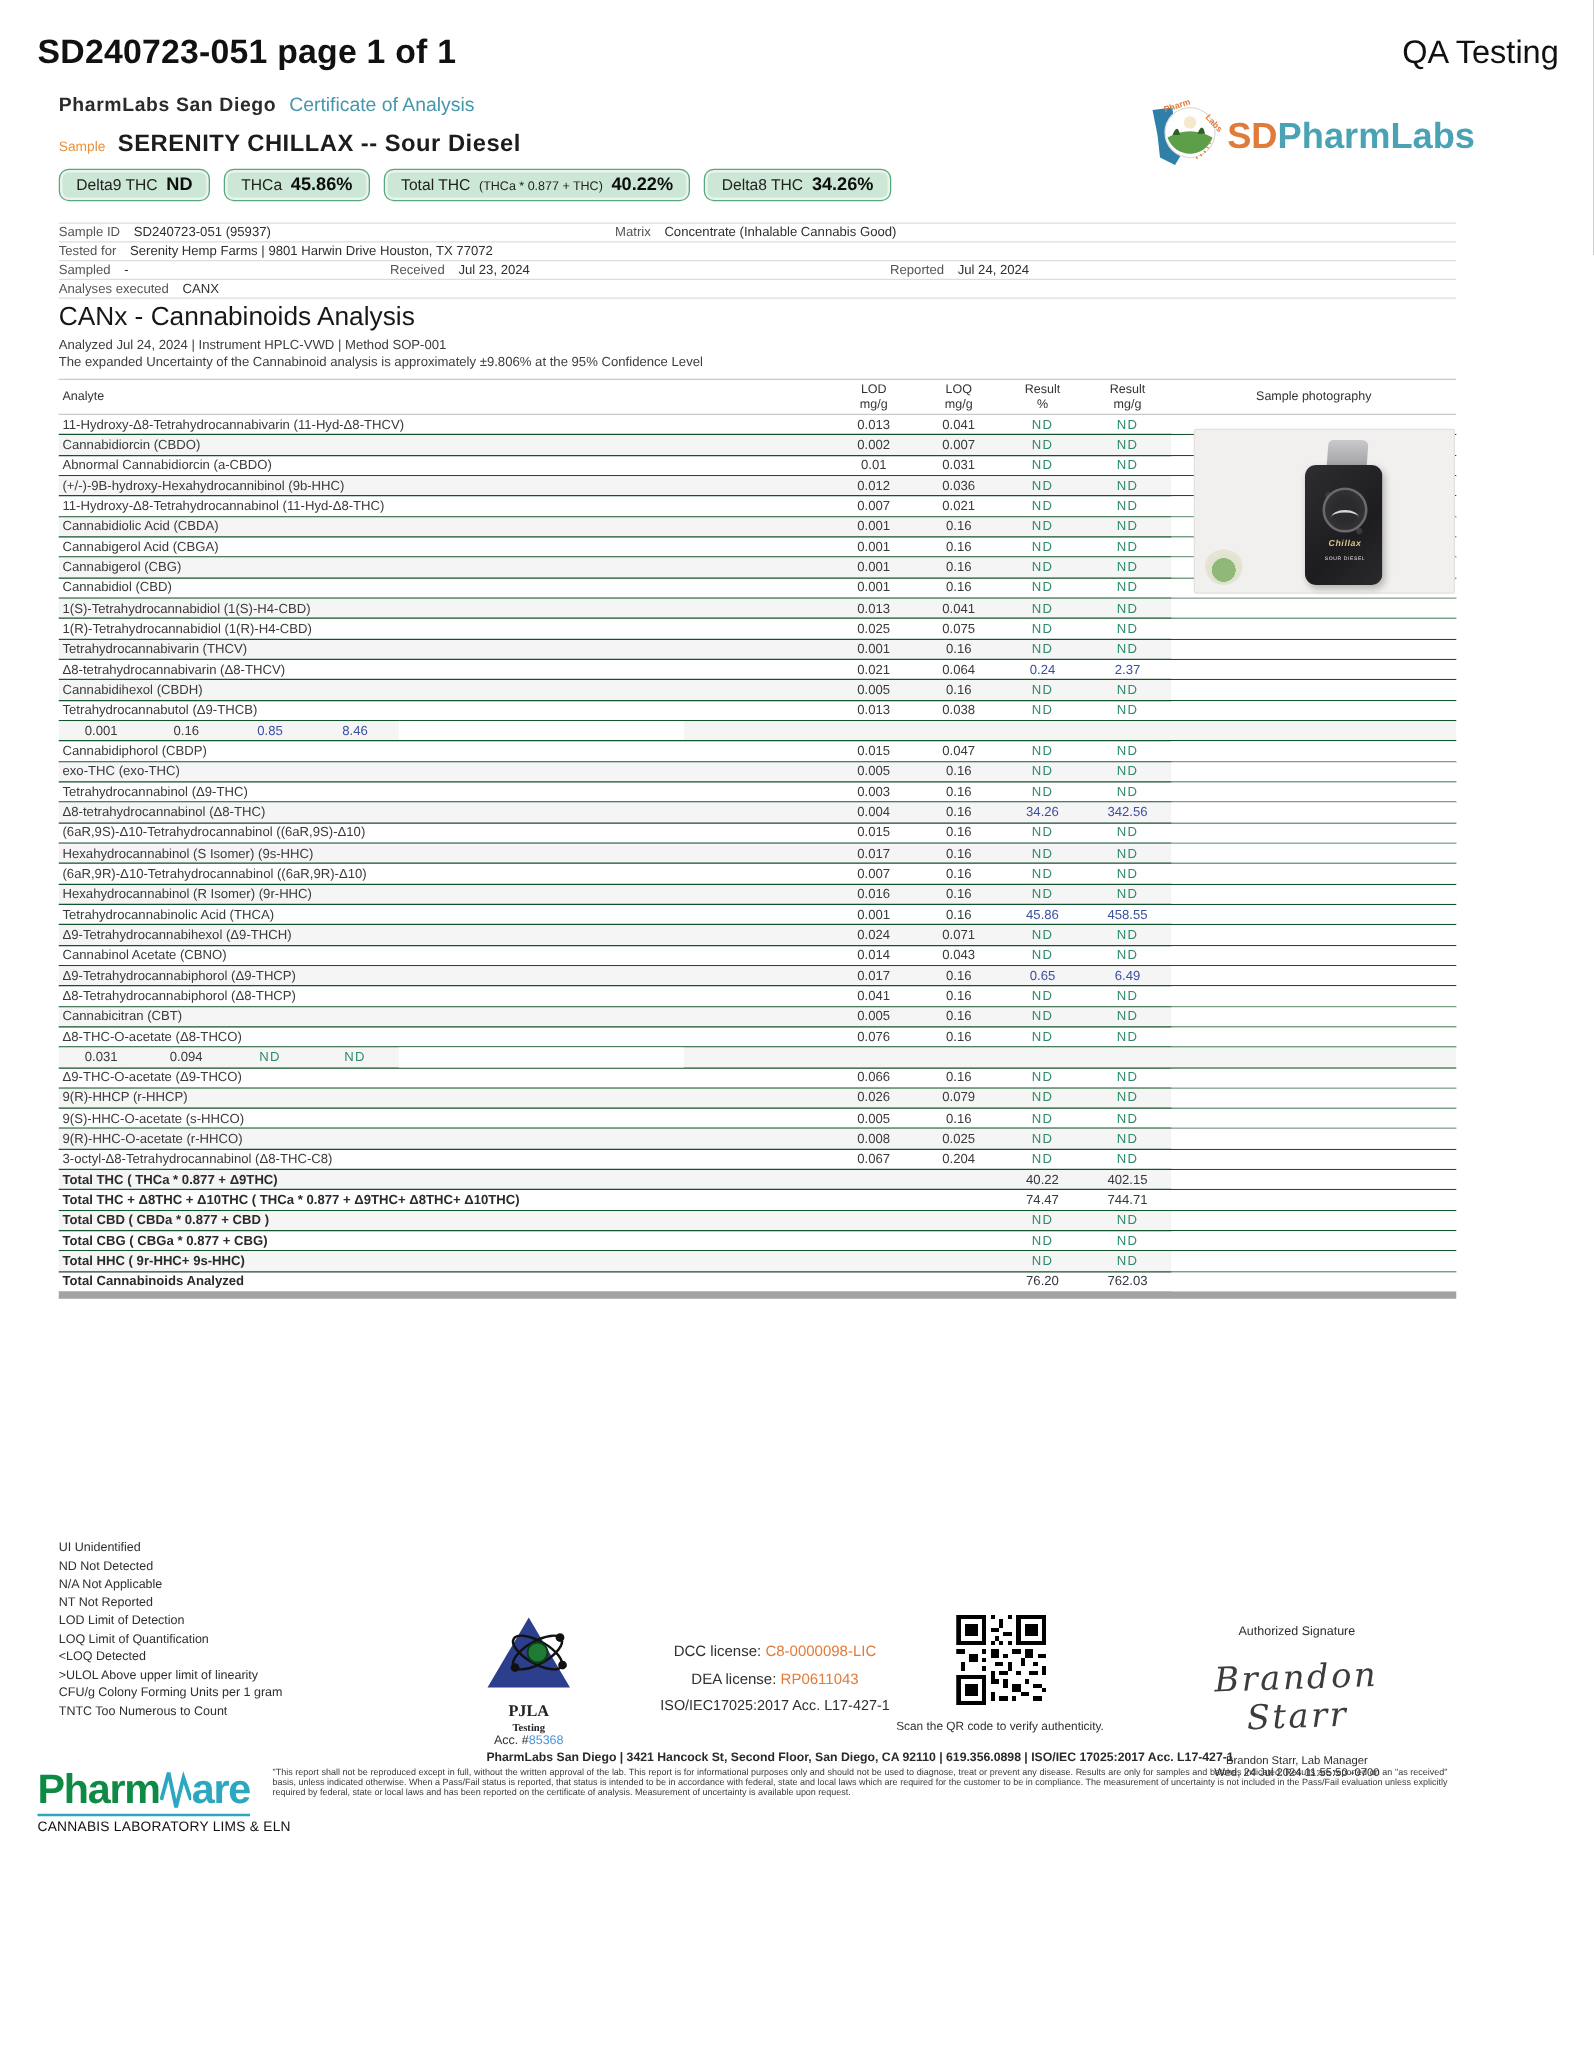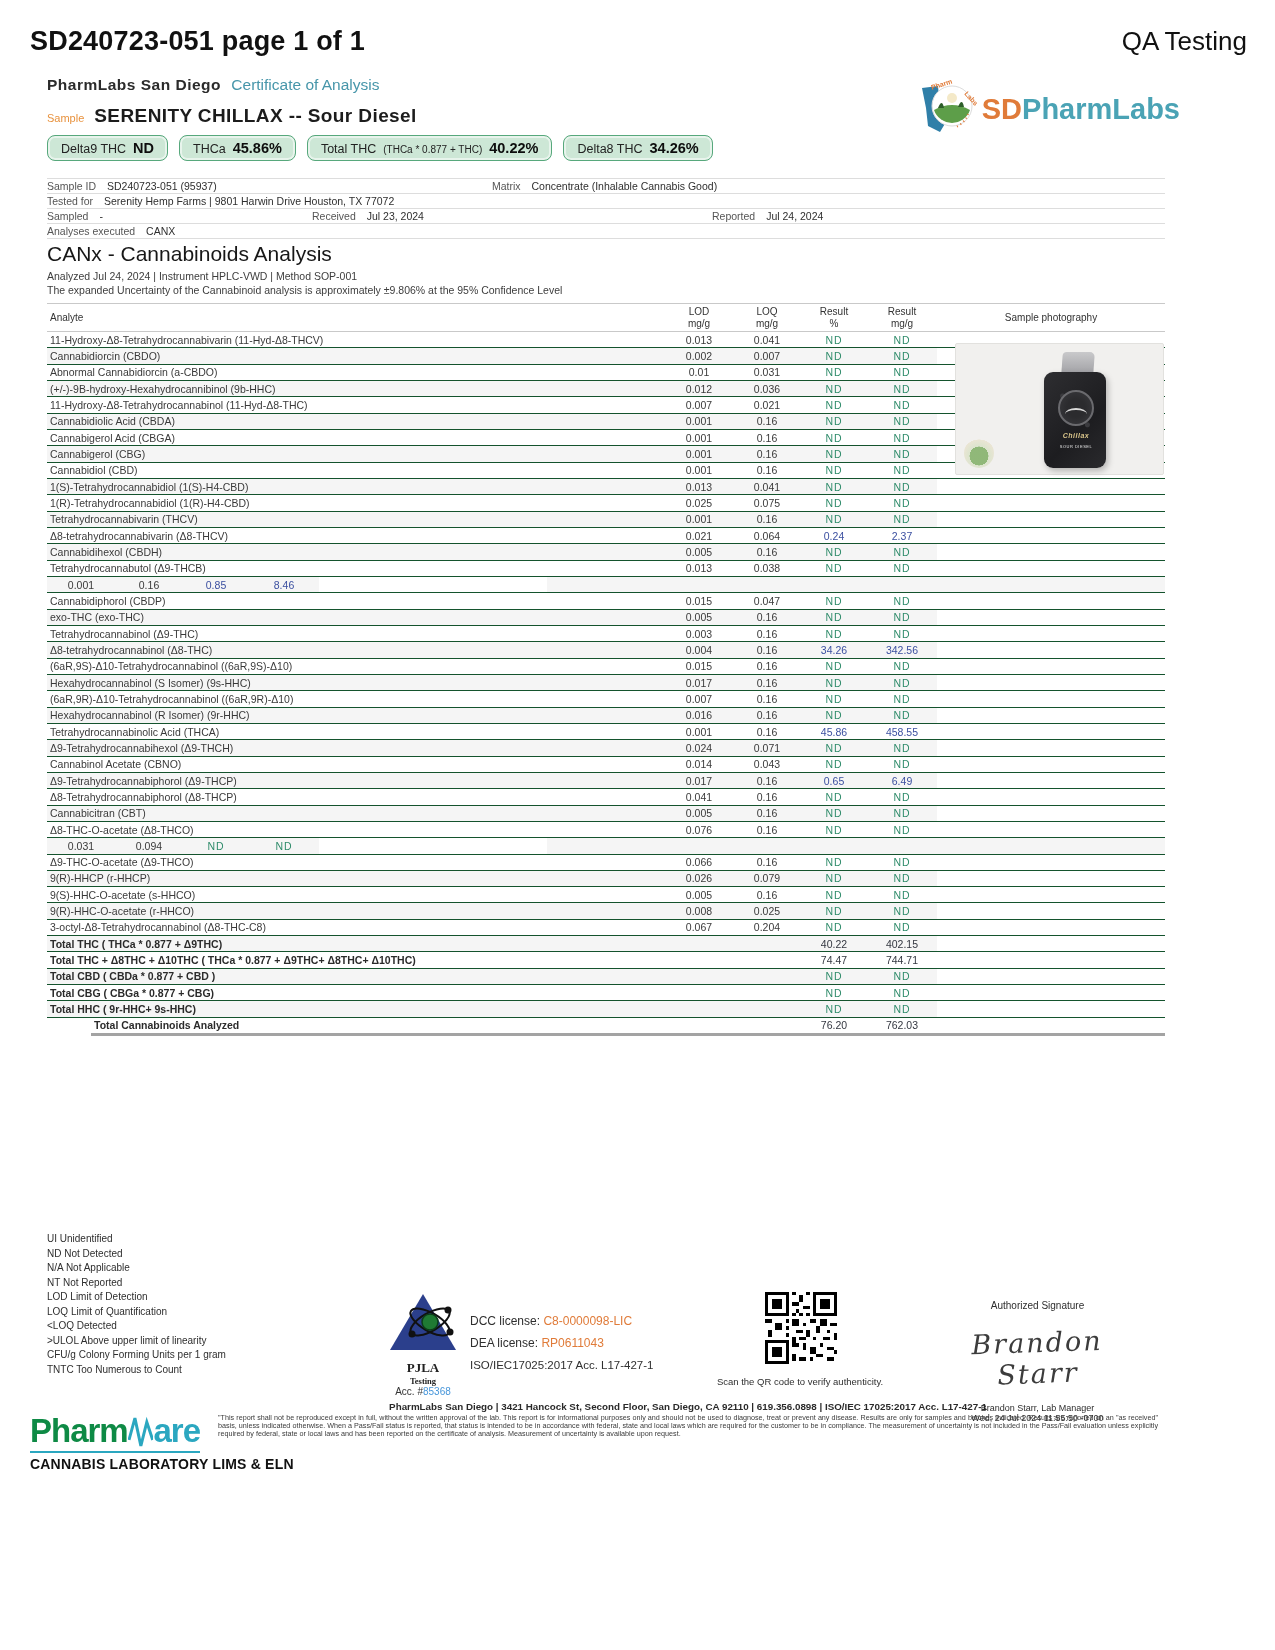--- a/index.html
+++ b/index.html
@@ -51,21 +51,21 @@
   .thead{display:flex;align-items:center;border-top:1px solid #c9c9c9;border-bottom:1px solid #c9c9c9;
          padding:2px 0;font-size:10px;color:#333;}
   .h2l{line-height:1.15;text-align:center;}
   .h-analyte{flex:1;padding-left:3px;}
   .h-lod,.h-loq{width:68px;}
   .h-pct{width:66px;}
   .h-mgg{width:70px;}
   .h-photo{width:228px;text-align:center;}
   .trow{display:flex;align-items:stretch;height:15.33px;border-bottom:1px solid #14532d;font-size:10.5px;}
   .trow:nth-child(even){background:#f5f5f5;}
-  .trow:last-child{border-bottom:3px solid #a3a3a3;margin-left:44px;}
+  .trow:last-child{border-bottom:6px solid #a3a3a3;}
   .cell{display:flex;align-items:center;}
   .c-analyte{flex:1;padding-left:3px;color:#3a3a3a;}
   .c-lod,.c-loq{width:68px;justify-content:center;color:#3a3a3a;}
   .c-pct{width:66px;justify-content:center;}
   .c-mgg{width:70px;justify-content:center;}
   .c-space{width:228px;background:#fff;}
   .nd{color:#2e8b6a;letter-spacing:1px;}
   .num{color:#3b4fa0;}
   .total .c-analyte{font-weight:700;color:#2b2b2b;}
   .total .num{color:#333740;}
@@ -92,39 +92,39 @@
   .wm{position:absolute;left:8px;bottom:6px;width:30px;height:30px;border-radius:50%;opacity:.85;
       background:radial-gradient(circle at 50% 60%,#7fae64 40%,#d8e2c8 41%,#e9e3cf 70%,transparent 71%);}
 
   
   .legend{position:absolute;left:47px;top:1232px;font-size:10px;line-height:14.5px;color:#2e2e2e;}
   .pjla{position:absolute;left:368px;top:1292px;width:110px;text-align:center;}
   .pjla-name{font-family:"Liberation Serif",serif;font-weight:700;font-size:13px;margin-top:2px;}
   .pjla-sub{font-family:"Liberation Serif",serif;font-weight:700;font-size:8.5px;}
   .pjla-acc{font-size:10px;color:#333;}
   .pjla-acc .accnum{color:#4796da;}
-  .licenses{position:absolute;left:470px;top:1310px;width:300px;text-align:left;font-size:12px;line-height:22px;color:#2f2f2f;}
+  .licenses{position:absolute;left:470px;top:1310px;width:300px;text-align:center;font-size:12px;line-height:22px;color:#2f2f2f;}
   .lic-val{color:#e07b39;}
   .lic-iso{font-size:11.5px;}
   .qr{position:absolute;left:765px;top:1292px;width:72px;height:72px;}
   .qr-caption{position:absolute;left:700px;top:1376px;width:200px;text-align:center;font-size:9.5px;color:#2f2f2f;}
   .sigblock{position:absolute;left:930px;top:1300px;width:215px;text-align:center;}
   .sig-title{font-size:10px;color:#2e2e2e;}
   .sig-script{margin-top:16px;font-family:"DejaVu Serif",serif;font-style:italic;font-size:27px;color:#3c3c3c;
               transform:rotate(-2deg);letter-spacing:2px;}
   .sig-name{margin-top:14px;font-size:9px;color:#2e2e2e;}
   .sig-date{font-size:9px;color:#2e2e2e;}
   .address{position:absolute;left:218px;top:1401px;width:940px;text-align:center;font-size:9.8px;font-weight:600;color:#2a2a2a;}
   .disclaimer{position:absolute;left:218px;top:1414px;width:940px;font-size:7.2px;line-height:8.2px;
               color:#3a3a3a;text-align:justify;}
   .pharmware{position:absolute;left:30px;top:1412px;width:170px;}
   .pw-line{display:flex;align-items:flex-end;border-bottom:2.5px solid #2ba7c0;padding-bottom:1px;}
   .pw-pharm{font-size:33px;font-weight:700;color:#0e8a45;letter-spacing:-1px;}
   .pw-are{font-size:33px;font-weight:700;color:#2ba7c0;letter-spacing:-1px;}
-  .pw-tag{font-size:14px;font-weight:700;color:#111;letter-spacing:.2px;margin-top:3px;white-space:nowrap;}
+  .pw-tag{font-size:11px;font-weight:400;color:#111;letter-spacing:.2px;margin-top:3px;white-space:nowrap;}
 </style>
 </head>
 <body>
 
 <div class="page">
 
   <div class="doc-title">SD240723-051 page 1 of 1</div>
   <div class="qa-label">QA Testing</div>
 
   <div class="lab-line">

